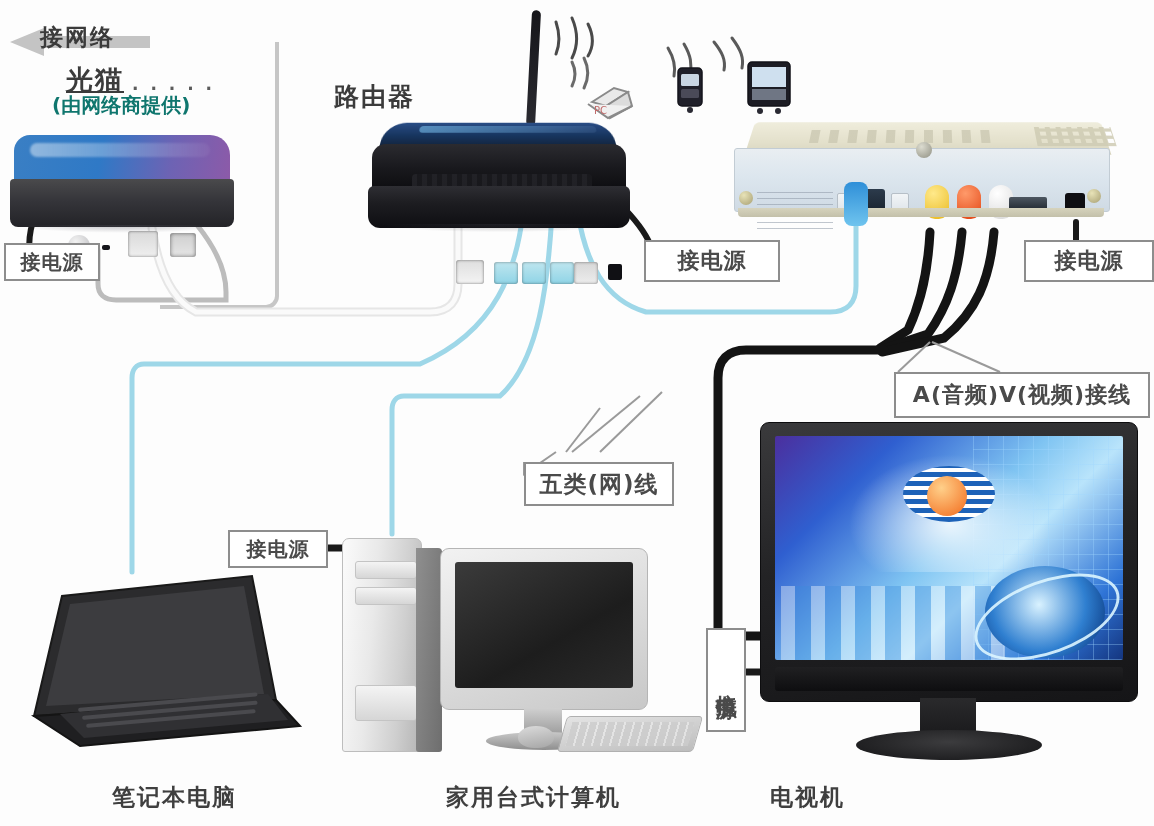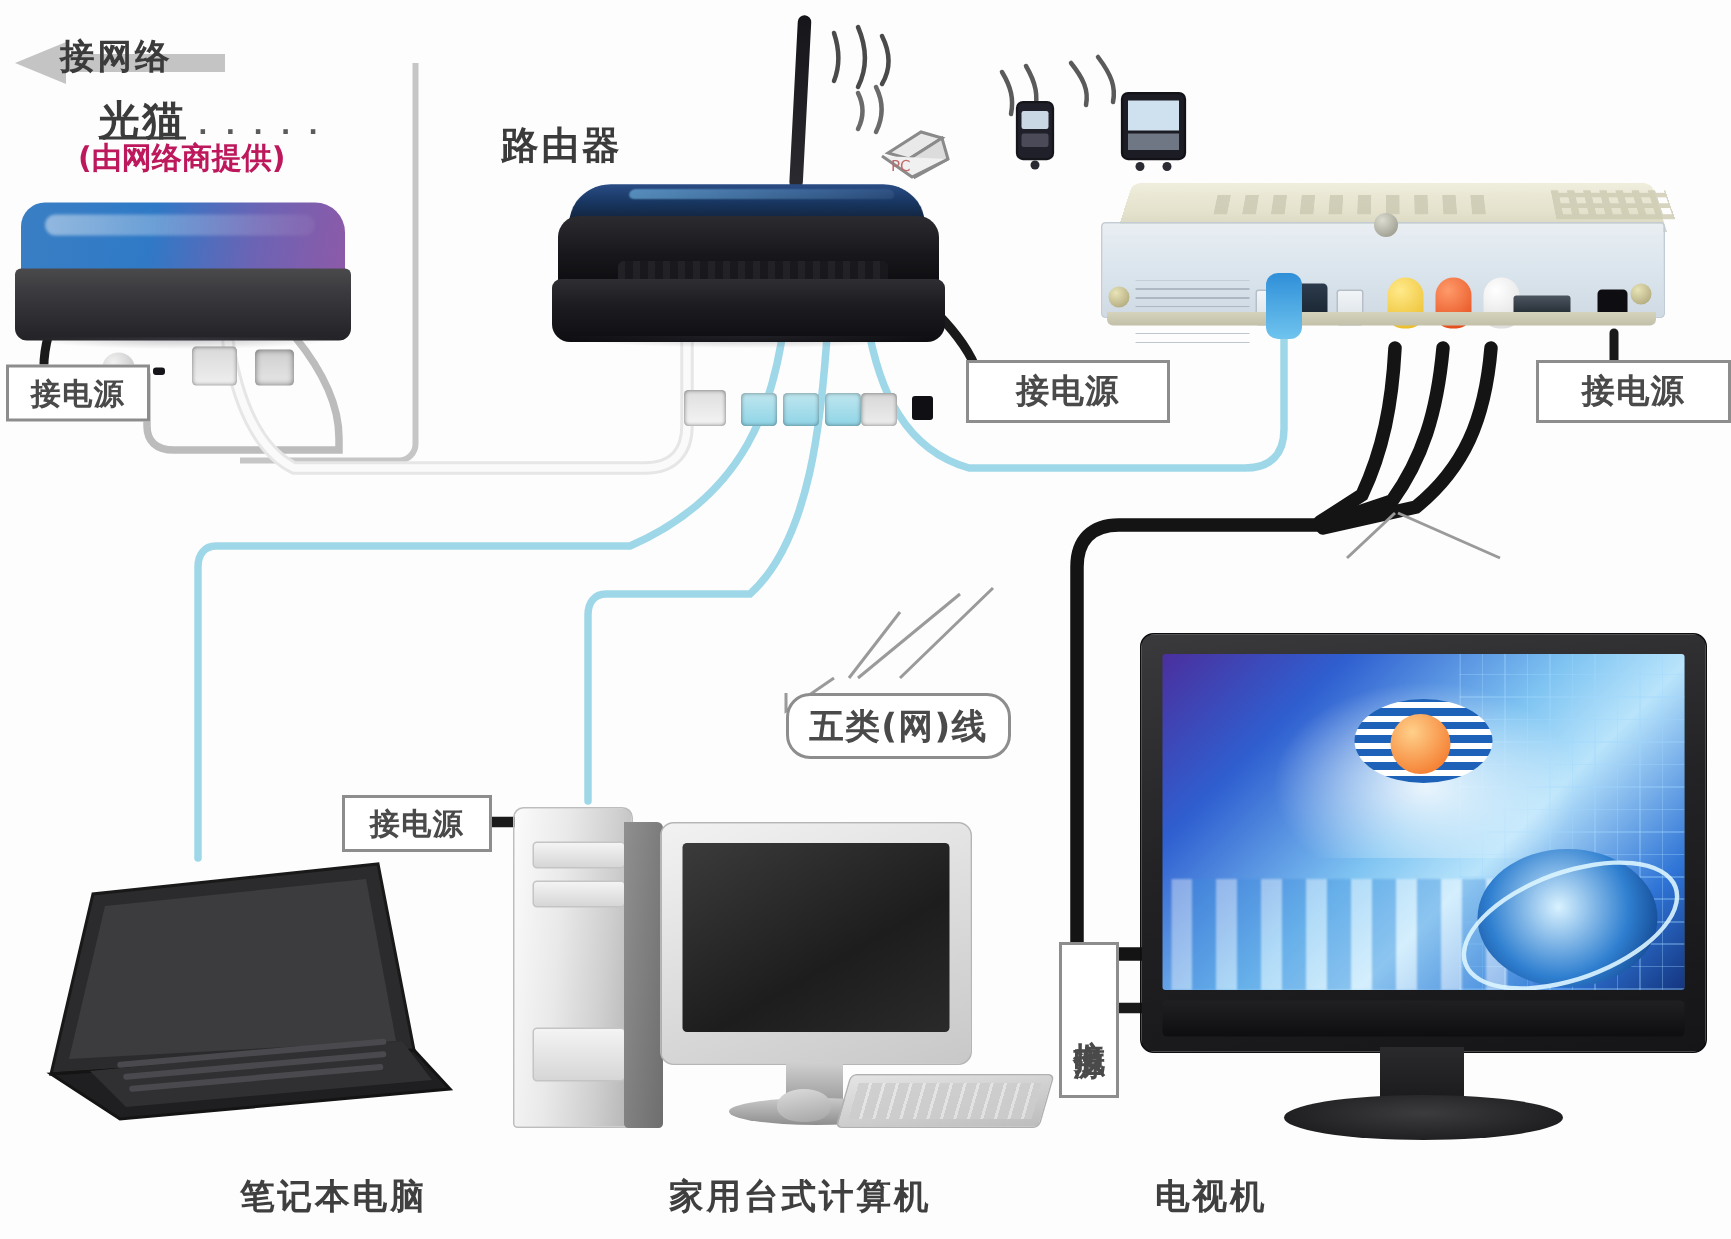--- a/index.html
+++ b/index.html
@@ -21,21 +21,21 @@
     letter-spacing:1px;
   }
   .boxlabel.vertical{
     writing-mode:vertical-rl;letter-spacing:3px;
   }
   .caption{
     position:absolute;color:#3f3f3f;font-weight:bold;
     letter-spacing:2px;white-space:nowrap;
   }
   .subnote{
-    position:absolute;color:#be185d;font-weight:bold;white-space:nowrap;
+    position:absolute;color:#0f766e;font-weight:bold;white-space:nowrap;
   }
 
   
   svg.layer{position:absolute;left:0;top:0;width:1154px;height:826px;
             overflow:visible;pointer-events:none;}
 
   
   .modem-body{position:absolute;left:10px;top:135px;width:228px;height:100px;}
   .modem-top{
     position:absolute;left:4px;top:0;width:216px;height:52px;
@@ -355,38 +355,39 @@
     </div>
     <div class="stb-screwtop"></div>
     <div class="stb-base"></div>
   </div>
 
   <div class="abs" style="left:844px;top:182px;width:24px;height:44px;border-radius:8px;
        background:linear-gradient(180deg,#2f8fd8,#6fc4ee);"></div>
 
   <div class="boxlabel" style="left:1024px;top:240px;width:126px;height:38px;font-size:22px;">接电源</div>
 
-  <div class="boxlabel" style="left:524px;top:462px;width:146px;height:40px;font-size:23px;border-radius:16px;">五类(网)线</div>
-
+  <div class="boxlabel" style="left:524px;top:462px;width:146px;height:40px;font-size:23px;">五类(网)线</div>
+
+  <div class="boxlabel" style="left:894px;top:372px;width:252px;height:42px;font-size:22px;">A(音频)V(视频)接线</div>
 
   <svg class="layer" viewBox="0 0 1154 826">
     <g>
       <path d="M34,716 L62,596 L252,576 L276,700 Z" fill="#2b2b2d" stroke="#191919" stroke-width="2"></path>
       <path d="M46,706 L70,604 L244,586 L264,694 Z" fill="#3c3c3f"></path>
       <path d="M276,700 L300,726 L80,746 L34,716 Z" fill="#1f1f21" stroke="#141414" stroke-width="2"></path>
       <path d="M60,714 L268,694 L288,720 L84,738 Z" fill="#303033"></path>
       <g fill="#4a4a4e">
         <rect x="78" y="708" width="180" height="4" rx="2" transform="rotate(-5 78 708)"></rect>
         <rect x="82" y="716" width="176" height="4" rx="2" transform="rotate(-5 82 716)"></rect>
         <rect x="86" y="724" width="170" height="4" rx="2" transform="rotate(-5 86 724)"></rect>
       </g>
     </g>
   </svg>
 
-  <div class="caption" style="left:112px;top:782px;font-size:23px;margin-left:48px;">笔记本电脑</div>
+  <div class="caption" style="left:112px;top:782px;font-size:23px;">笔记本电脑</div>
 
   <div class="boxlabel" style="left:228px;top:530px;width:96px;height:34px;font-size:20px;">接电源</div>
 
   <div class="desktop">
     <div class="tower">
       <div class="tower-bay" style="top:22px;"></div>
       <div class="tower-bay" style="top:48px;"></div>
       <div class="tower-bay" style="top:146px;height:34px;"></div>
     </div>
     <div class="tower-side"></div>

